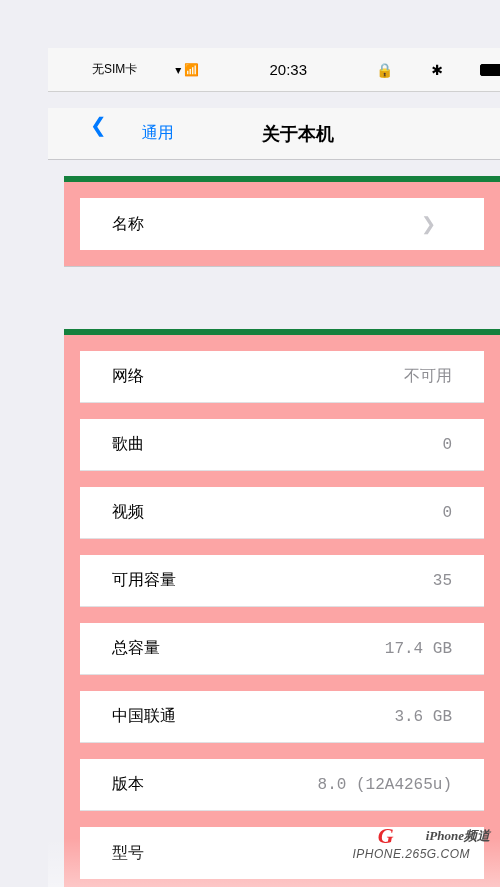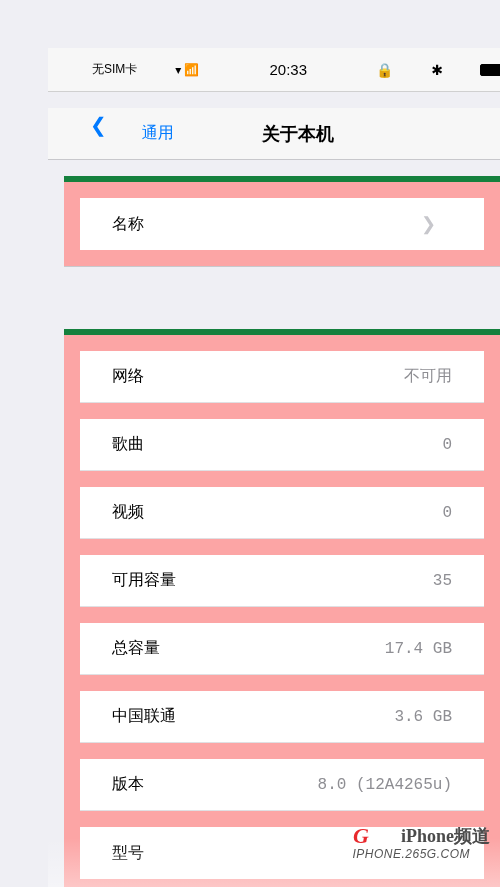--- a/index.html
+++ b/index.html
@@ -255,14 +255,14 @@
 </div>
 
 <div style="position:absolute; bottom:0; left:0; right:0; height:65px; background: linear-gradient(transparent, rgba(255,255,255,0.5)); display:flex; align-items:flex-end; justify-content:flex-end; padding:8px 14px 10px; pointer-events:none;">
   <div style="display:flex; align-items:flex-start; gap:0;">
     <span style="font-size:12px; color:#555; font-style:italic; letter-spacing:0.5px;">IPHONE.265G.COM</span>
   </div>
 </div>
 
 <div style="position:absolute; bottom:38px; right:10px; display:flex; align-items:center; gap:0;">
   <span style="font-style:italic; font-weight:900; font-size:22px; color:#e8292d; font-family: Georgia, serif;">G</span>
-  <span style="font-weight:700; font-size:18px; color:#4b4b4b; font-family: Georgia, serif;">iPhone频道</span>
+  <span style="font-style:italic; font-weight:700; font-size:13px; color:#4b4b4b; font-family: Georgia, serif;">iPhone频道</span>
 </div>
 
 </body></html>

